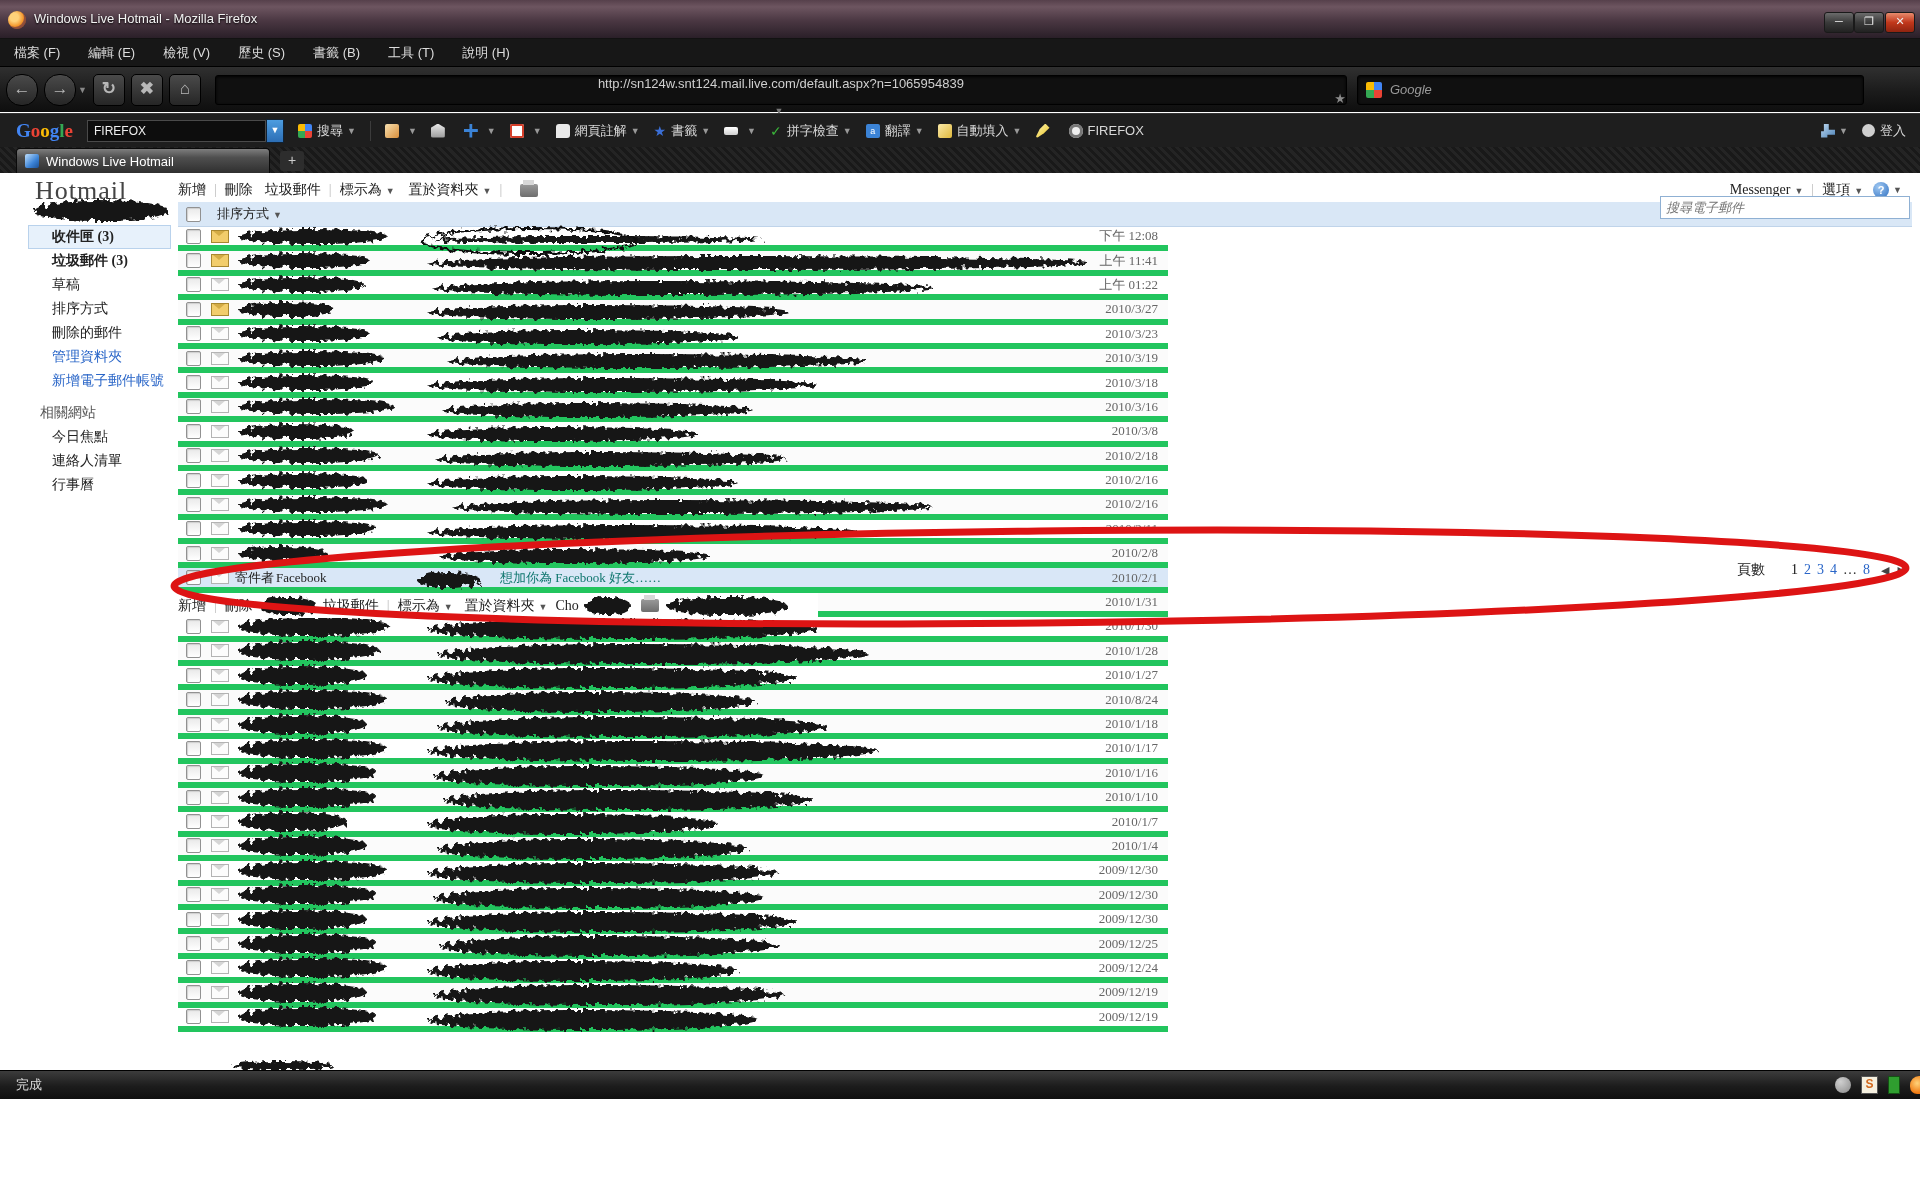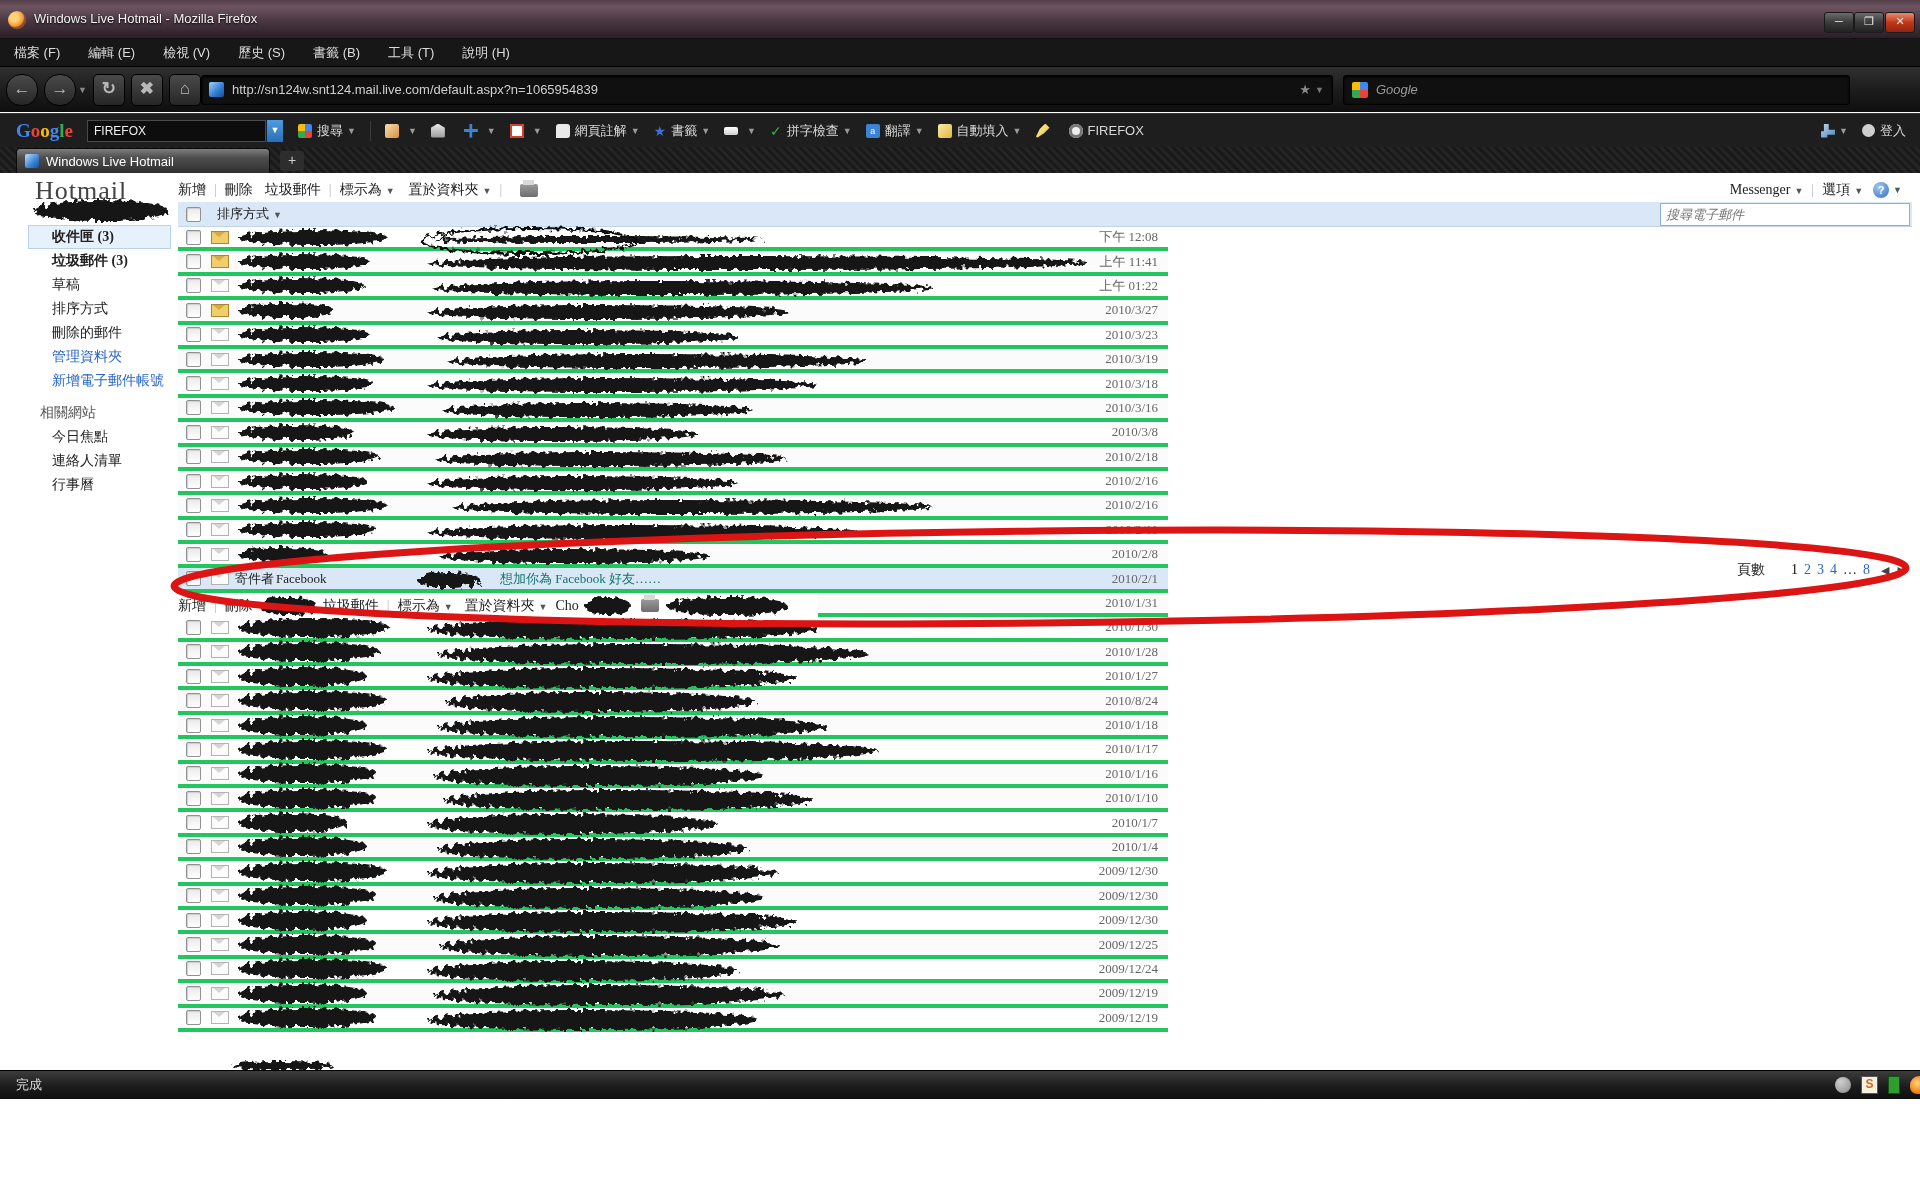--- a/index.html
+++ b/index.html
@@ -22,23 +22,23 @@
   #menubar{left:0;top:39px;width:1920px;height:27px;background:#171717;
     border-bottom:1px solid #000;color:#ddd;font-size:13px;display:flex;align-items:center;}
   .menu-item{padding:0 14px;line-height:27px;}
   #navbar{left:0;top:67px;width:1920px;height:45px;
     background:linear-gradient(#303030,#1b1b1b 55%,#0e0e0e);display:flex;align-items:center;}
   .navbtn{width:30px;height:30px;margin-left:6px;border-radius:5px;border:1px solid #000;
     background:linear-gradient(#4a4a4a,#262626);color:#b8b8b8;font-size:17px;font-weight:bold;
     text-align:center;line-height:28px;}
   .navbtn.round{border-radius:15px;}
   .nav-drop{color:#888;font-size:9px;margin-left:2px;}
-  #urlbar{width:1130px;height:28px;border-radius:3px;border:1px solid #000;
+  #urlbar{margin-left:14px;width:1130px;height:28px;border-radius:3px;border:1px solid #000;
     background:#101010;box-shadow:inset 0 1px 3px #000;display:flex;align-items:center;
-    color:#cfcfcf;font-size:13px;}
+    color:#cfcfcf;font-size:13px;flex-direction:column;}
   #url-favicon{width:15px;height:15px;margin:0 8px 0 7px;border-radius:2px;
     background:linear-gradient(135deg,#9fd4ff,#2f7ad1 60%,#1c4e92);}
   #url-star{margin-left:auto;color:#8a8a8a;font-size:13px;}
   #url-star-drop{color:#777;font-size:9px;margin:0 8px 0 4px;}
   #gsearch{margin-left:10px;width:505px;height:28px;border-radius:3px;border:1px solid #000;
     background:#101010;box-shadow:inset 0 1px 3px #000;display:flex;align-items:center;
     color:#9a9a9a;font-size:13px;font-style:italic;}
   #gsearch-logo{width:16px;height:16px;margin:0 8px;border-radius:2px;overflow:hidden;
     background:conic-gradient(#4285f4 0 25%,#ea4335 25% 50%,#34a853 50% 75%,#fbbc05 75% 100%);}
   #gtoolbar{left:0;top:113px;width:1920px;height:33px;background:#1e1e1e;
@@ -89,25 +89,25 @@
   .sb-item.hdr{padding-left:12px;color:#555;margin-top:8px;}
   .sb-item.bold{font-weight:bold;}
   .sb-item.link{color:#2a66c8;}
   .sb-item.sel{background:#e7f1fb;border:1px solid #b9d2ec;height:22px;line-height:22px;
     width:118px;padding-left:23px;}
   #acct-scrib{width:134px;height:21px;margin:0 0 4px 6px;}
 
   
   #sortband{left:178px;top:29px;width:1734px;height:24px;background:#d9e7f6;
     border-bottom:1px solid #c0d4ea;display:flex;align-items:center;font-size:13px;}
-  #searchbox{right:10px;top:30px;width:238px;height:21px;border:1px solid #8fb0d3;background:#fff;
+  #searchbox{right:10px;top:23px;width:238px;height:21px;border:1px solid #8fb0d3;background:#fff;
     font-style:italic;color:#c2410c;font-size:13px;font-family:"Liberation Serif",serif;padding:0 5px;}
   #rows{left:178px;top:54px;width:990px;height:843px;overflow:hidden;}
   .row{height:24.4px;display:flex;align-items:center;position:relative;
-    border-bottom:4px solid #22c55e;box-sizing:border-box;}
+    border-bottom:6px solid #22c55e;box-sizing:border-box;}
   .row.alt{background:#fbfbfb;}
   .row.sel{background:#d9e7f7;}
   .cb{width:13px;height:13px;margin-left:8px;border:1px solid #919191;border-radius:2px;
     background:linear-gradient(#e9e9e9,#fff);box-shadow:inset 1px 1px 1px #cfcfcf;flex:none;}
   .env{width:16px;height:11px;margin-left:10px;position:relative;flex:none;
     border:1px solid #b3b3b3;background:#fcfcfc;}
   .env::before{content:"";position:absolute;left:1px;top:0;width:0;height:0;
     border-left:6px solid transparent;border-right:6px solid transparent;border-top:5px solid #d5d5d5;}
   .env.closed{background:#f2cd6b;border-color:#a8872f;}
   .env.closed::before{border-top-color:#d3ab45;}

